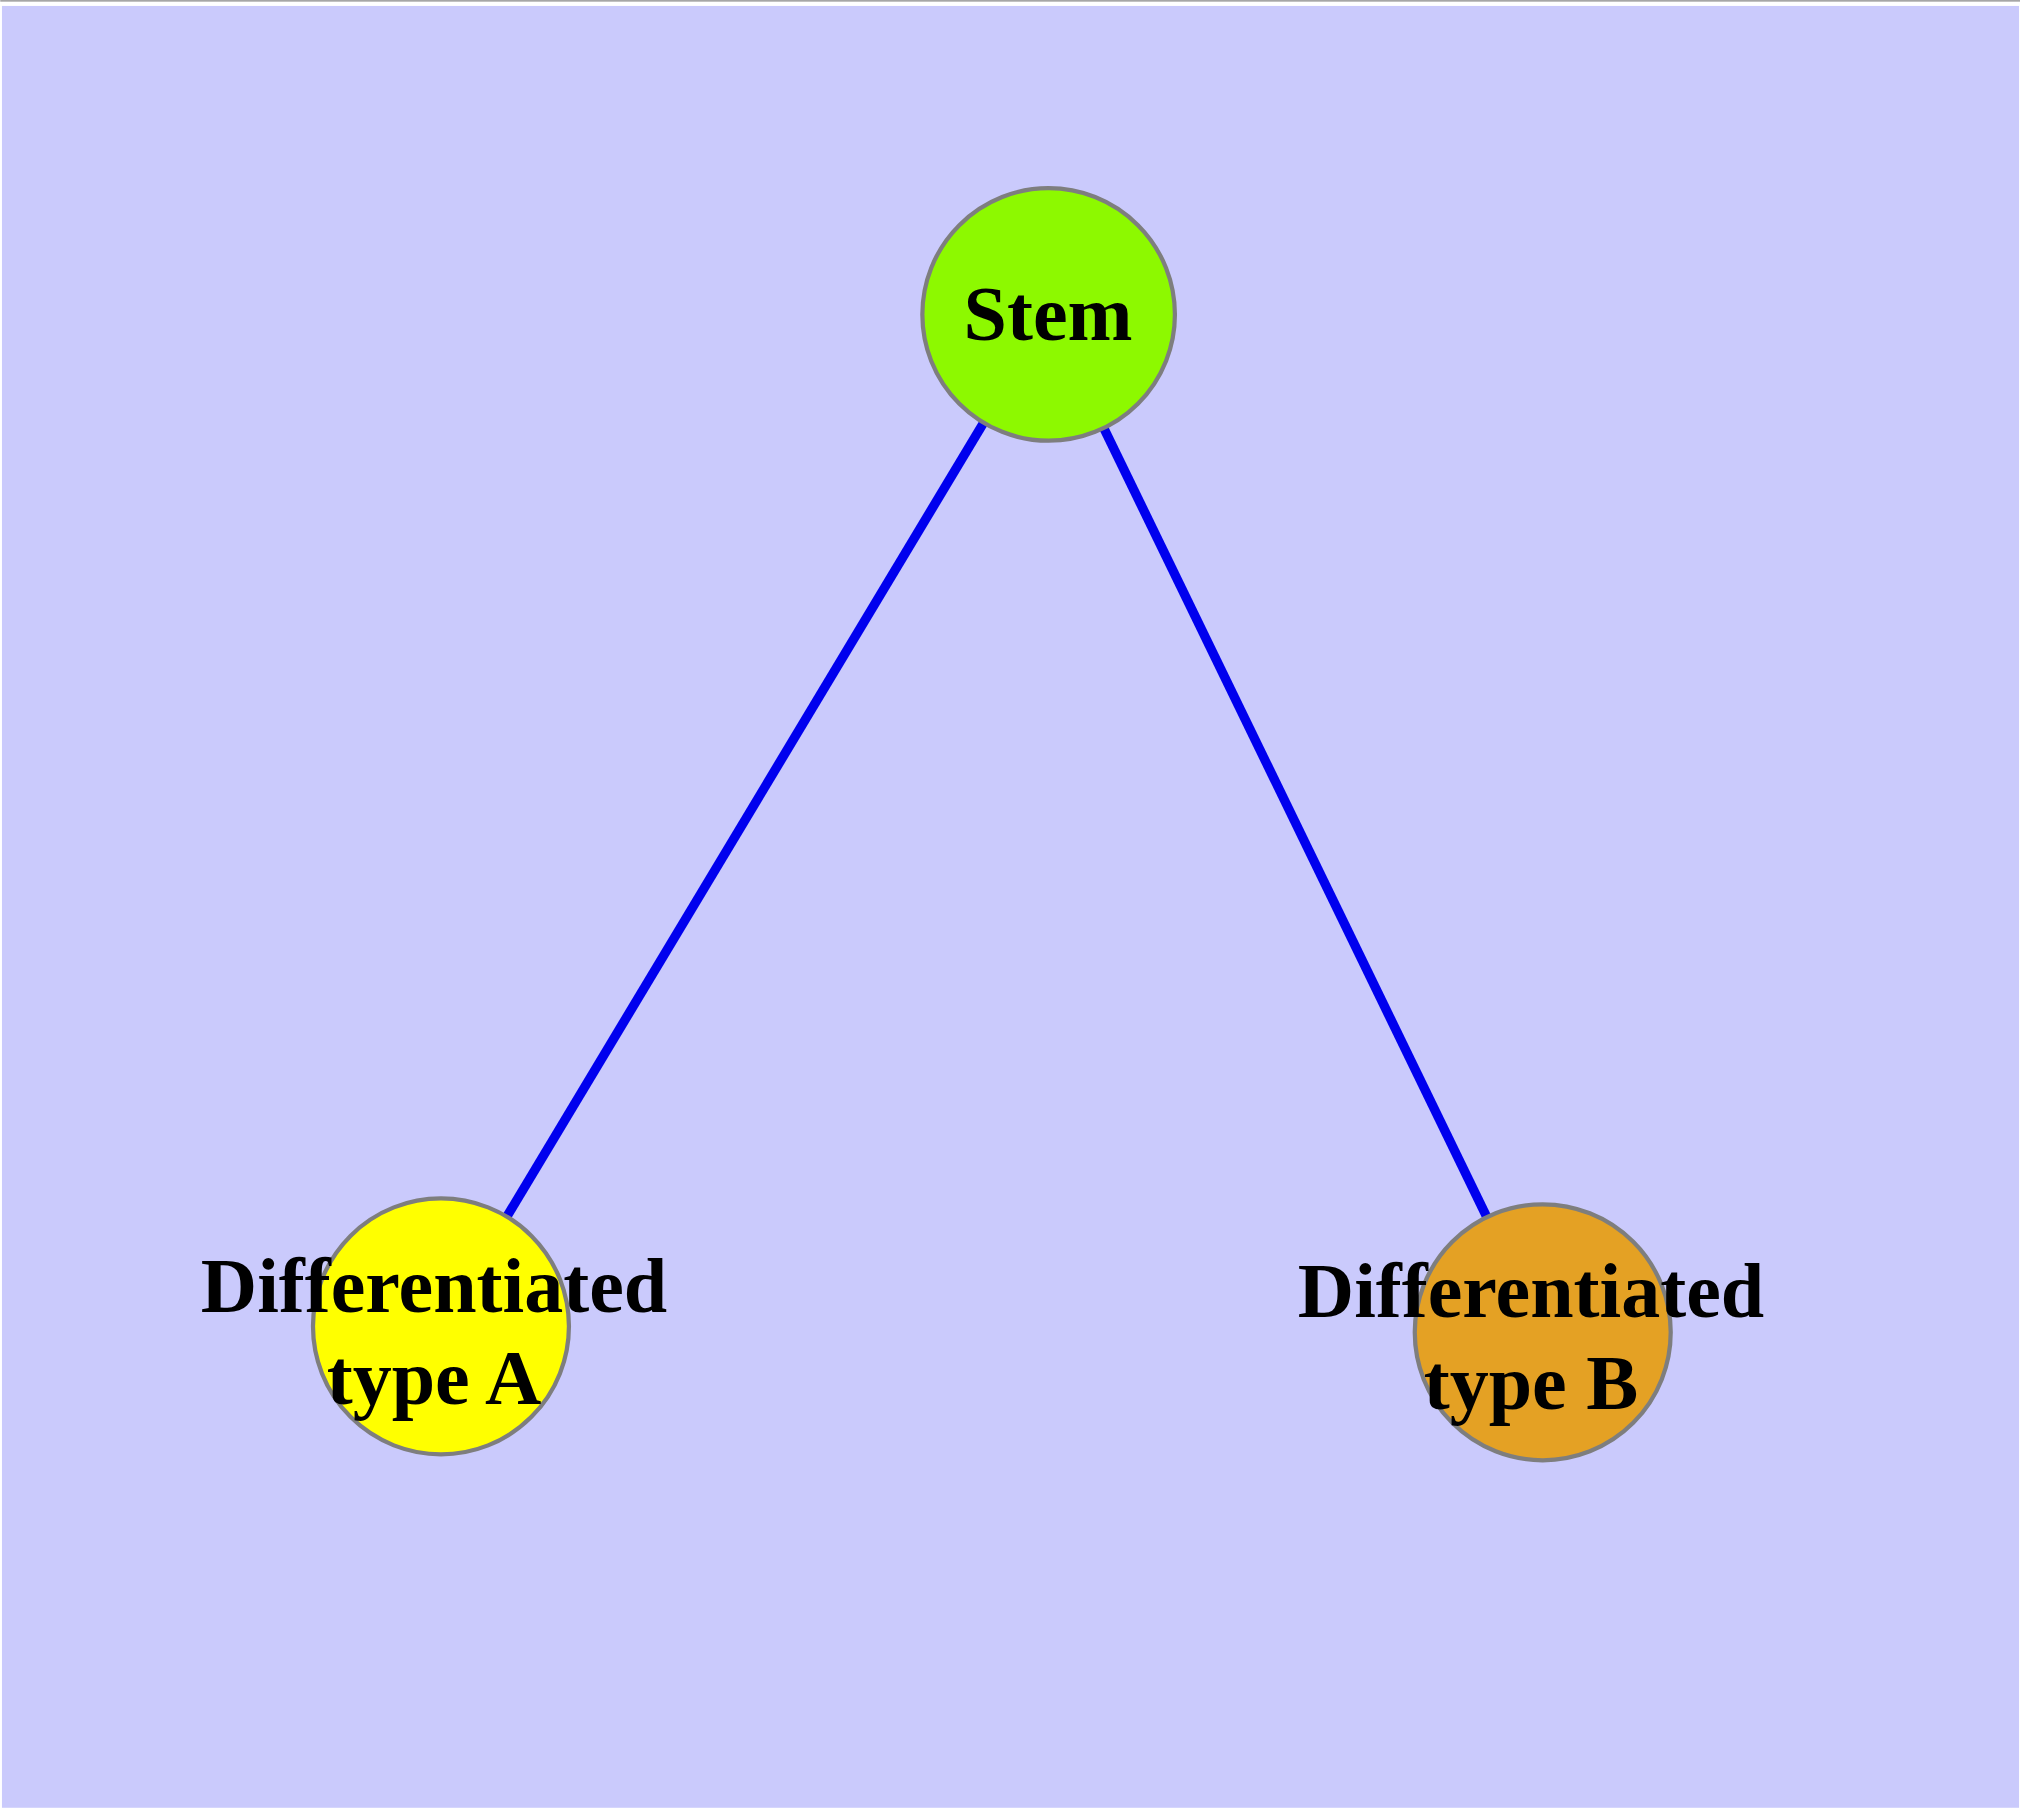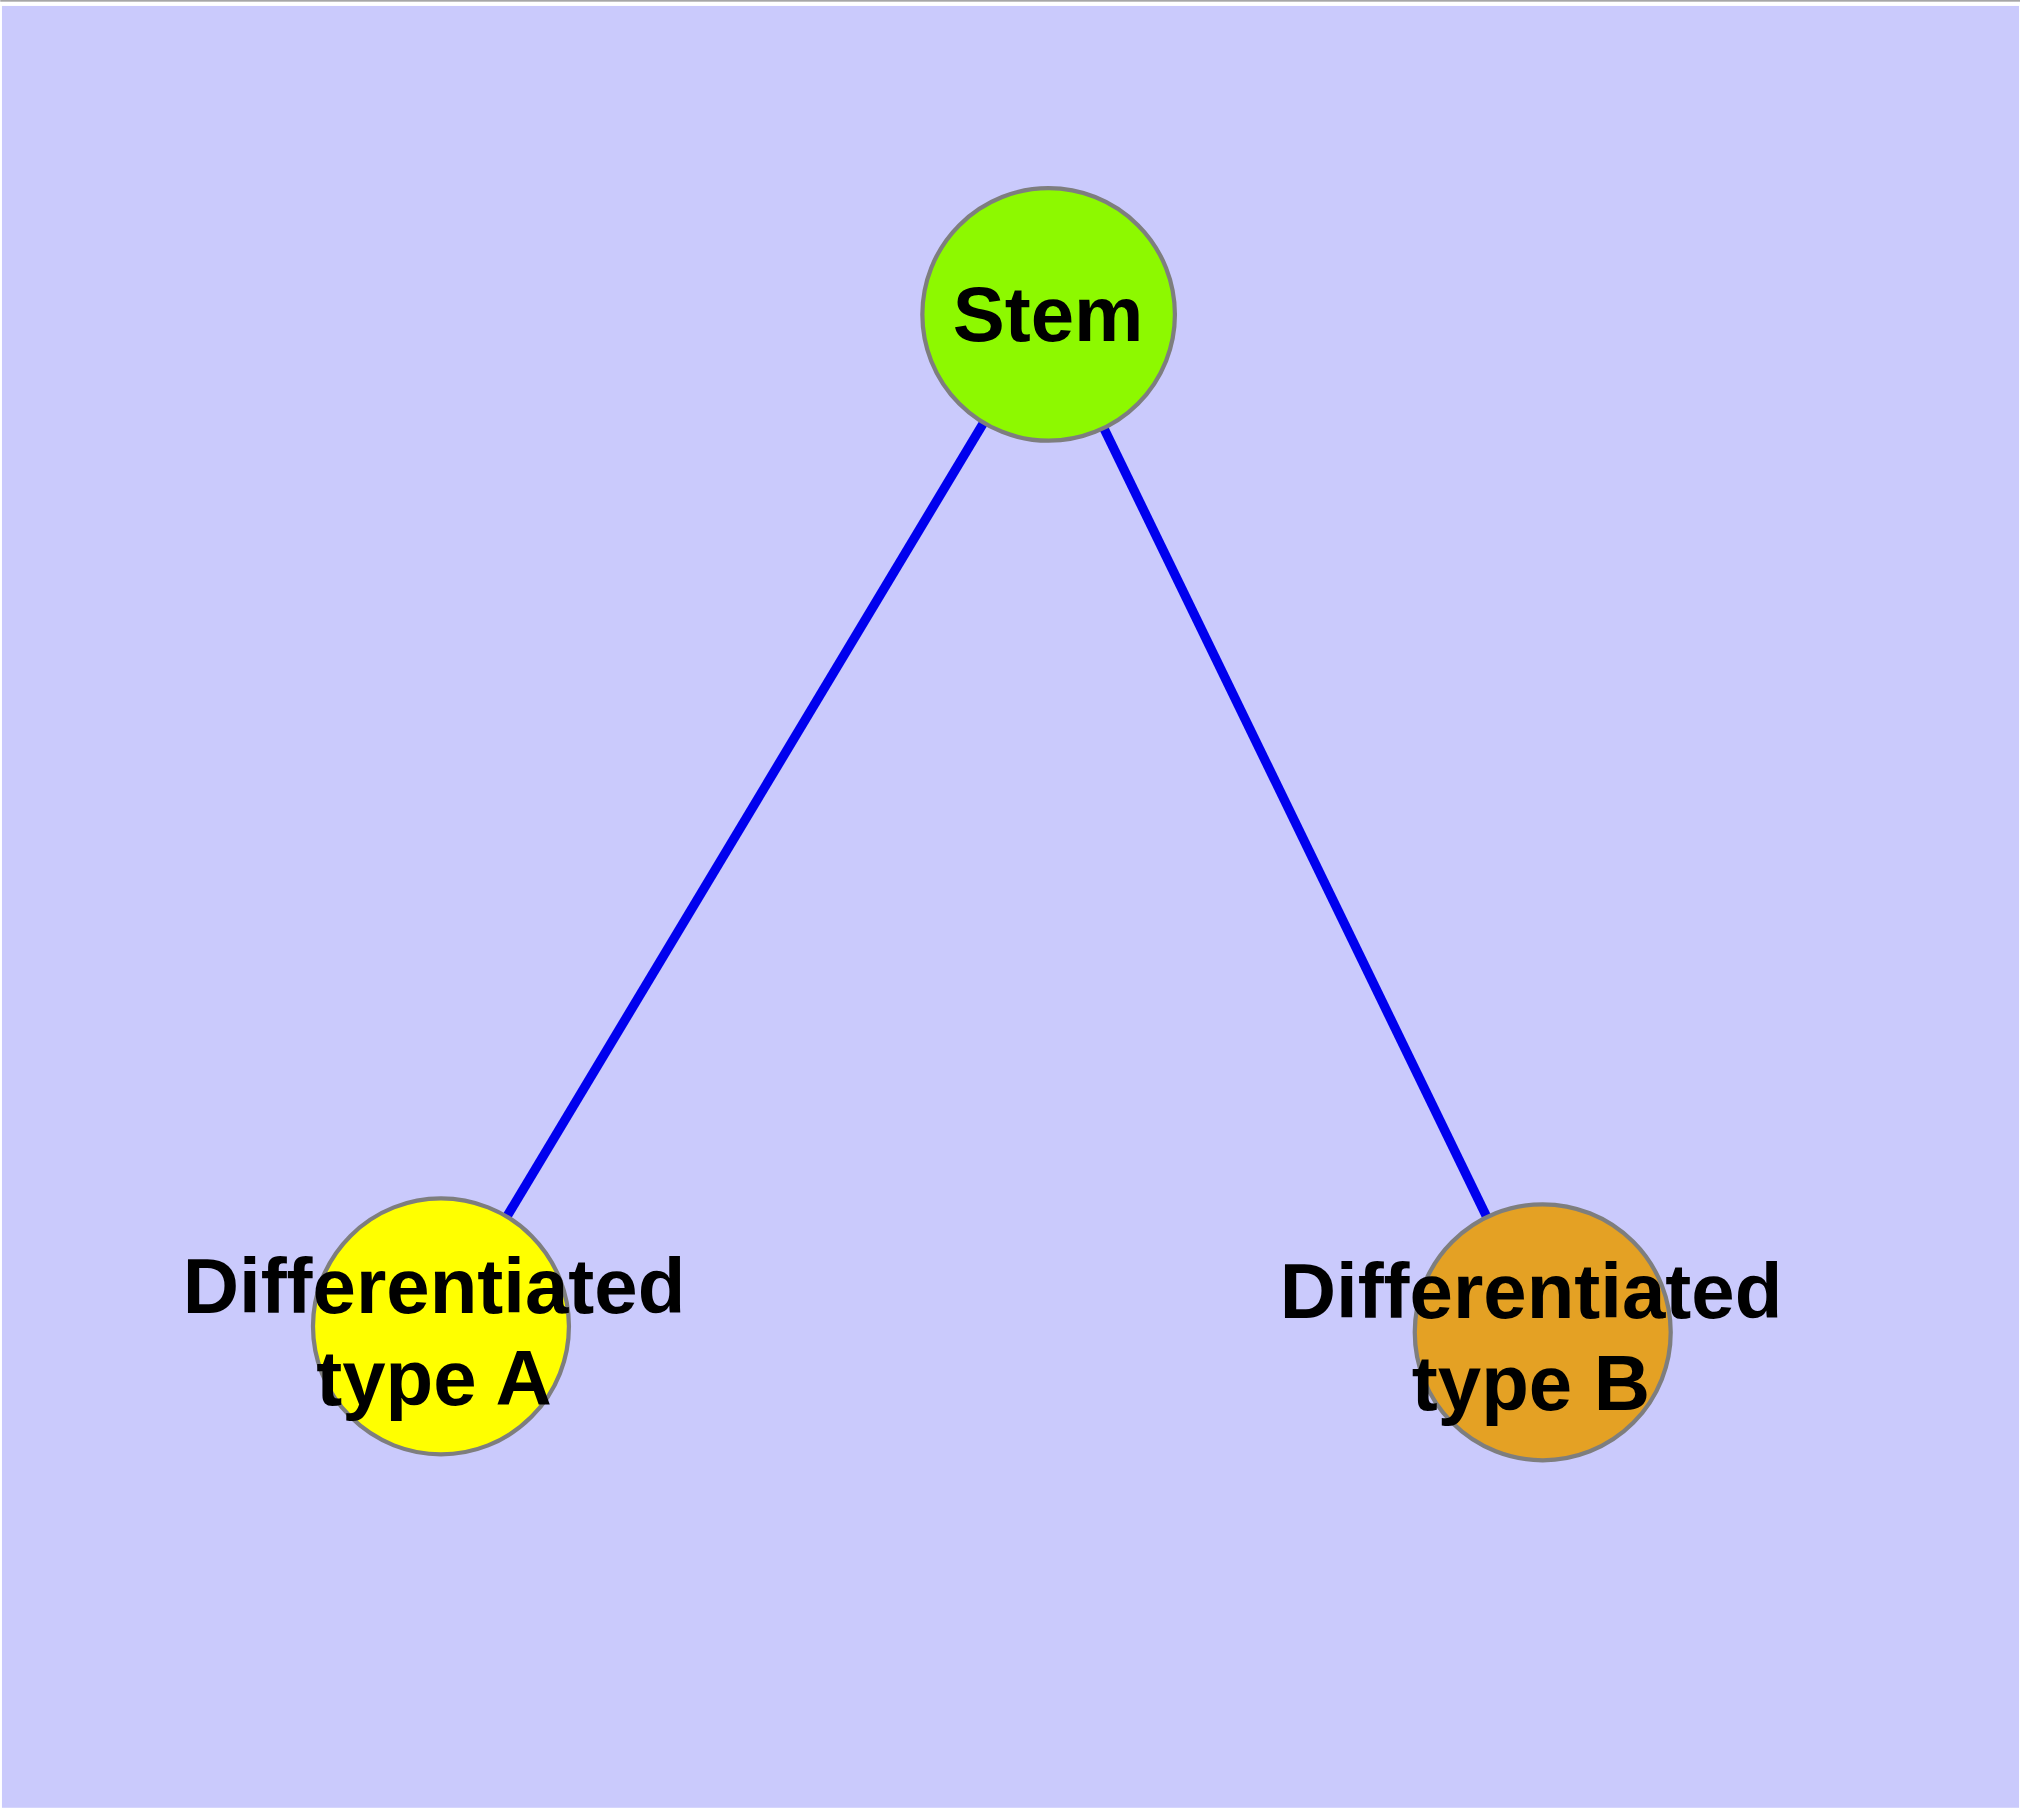--- a/index.html
+++ b/index.html
@@ -8,20 +8,21 @@
     width: 2021px;
     height: 1812px;
     background: #ffffff;
     overflow: hidden;
     font-family: "Liberation Sans", sans-serif;
   }
   .stage {
     position: relative;
     width: 2021px;
     height: 1775px;
+    font-family: Liberation Serif, serif;
   }
   .stage svg {
     position: absolute;
     left: 0;
     top: 0;
     display: block;
   }
   .node-circle {
     stroke-width: 5px;
   }

